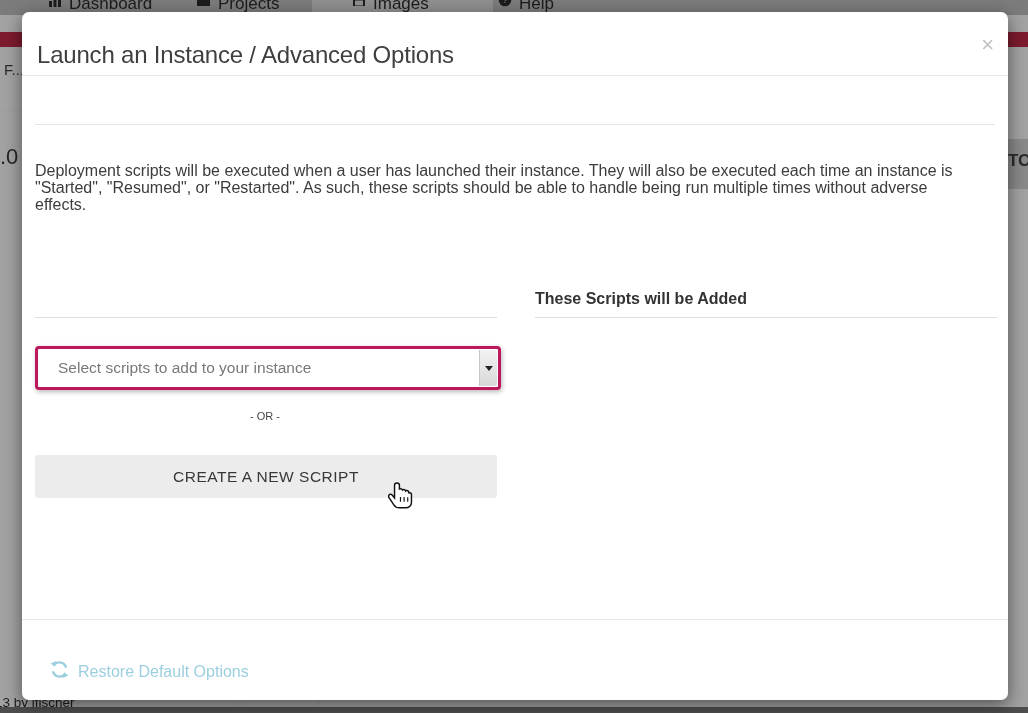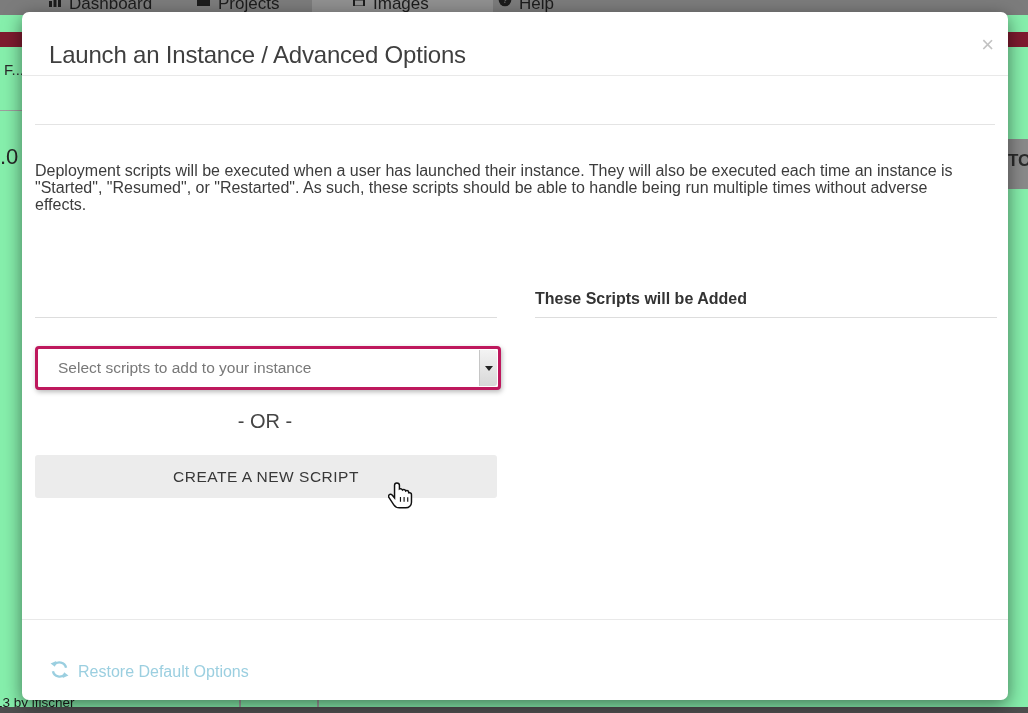--- a/index.html
+++ b/index.html
@@ -1,54 +1,54 @@
 <!DOCTYPE html>
 <html><head>
 <meta charset="utf-8">
 <style>
   html,body{margin:0;padding:0;background:#6d6d6d;}
   .stage{position:relative;width:1028px;height:713px;overflow:hidden;
-         font-family:"Liberation Sans",sans-serif;background:#86efac;}
+         font-family:"Liberation Sans",sans-serif;background:#a3a3a3;}
 
   
   .navbar{position:absolute;left:0;top:0;width:100%;height:15px;background:#7c7c7c;overflow:hidden;z-index:1;}
   .images-tab-bg{position:absolute;left:312px;top:0;width:181px;height:15px;background:#909090;}
   .nav-item{position:absolute;top:-12px;height:24px;display:flex;align-items:flex-end;gap:7px;
             color:#1c1c1c;font-size:17px;cursor:pointer;}
   .nav-item span.lbl{line-height:17px;}
   .redband{position:absolute;left:0;top:32px;width:100%;height:15px;background:#7e1b2f;z-index:1;}
   .bg-frag{position:absolute;color:#2a2a2a;z-index:1;}
   .bg-line{position:absolute;background:#9e9e9e;z-index:1;}
   .right-band{position:absolute;left:1006px;top:139px;width:22px;height:50px;background:#8a8a8a;z-index:1;}
   .bottom-darkband{position:absolute;left:0;top:707px;width:100%;height:6px;background:#4e4e4e;z-index:1;}
 
   
   .modal{position:absolute;left:22px;top:12px;width:986px;height:688px;background:#fff;
          border-radius:7px;box-shadow:0 5px 18px rgba(0,0,0,.5);z-index:10;}
-  .modal-title{position:absolute;left:27px;top:29px;font-size:24px;color:#3f3f3f;letter-spacing:-.2px;}
+  .modal-title{position:absolute;left:15px;top:29px;font-size:24px;color:#3f3f3f;letter-spacing:-.2px;}
   .modal-close{position:absolute;right:14px;top:22px;font-size:22px;color:#c2c2c2;cursor:pointer;line-height:22px;}
   .hdr-line{position:absolute;left:0;right:0;top:63px;height:1px;background:#e9e9e9;}
   .section-heading{position:absolute;left:14px;top:80px;font-size:26px;color:#424242;letter-spacing:-.3px;}
   .heading-line{position:absolute;left:13px;right:13px;top:112px;height:1px;background:#e4e4e4;}
   .section-desc{position:absolute;left:13px;top:150px;width:922px;font-size:16px;line-height:17px;color:#3c3c3c;}
 
   .col-header{position:absolute;top:278px;font-size:16px;font-weight:bold;color:#333;}
   .col-line{position:absolute;top:305px;width:462px;height:1px;background:#ddd;}
 
   .select-box{position:absolute;left:13px;top:334px;width:460px;height:38px;background:#fff;
               border:3px solid #be185d;border-radius:4px;box-shadow:1px 2px 5px rgba(0,0,0,.28);cursor:pointer;}
   .select-text{position:absolute;left:20px;top:0;height:38px;display:flex;align-items:center;
                font-size:15.5px;color:#787878;}
   .select-arrow-strip{position:absolute;right:1px;top:1px;bottom:1px;width:17px;
                       background:linear-gradient(#f3f3f3,#d8d8d8);border-left:1px solid #c6c6c6;
                       border-radius:0 3px 3px 0;display:flex;align-items:center;justify-content:center;}
   .select-caret{width:0;height:0;border-left:4px solid transparent;border-right:4px solid transparent;
                 border-top:5px solid #222;}
 
-  .or-sep{position:absolute;left:13px;top:398px;width:460px;text-align:center;font-size:20px;color:#454545;}
+  .or-sep{position:absolute;left:13px;top:398px;width:460px;text-align:center;font-size:11px;color:#454545;}
 
   .create-btn{position:absolute;left:13px;top:443px;width:462px;height:43px;background:#ececec;
               border:none;border-radius:3px;display:flex;align-items:center;justify-content:center;
               font-family:"Liberation Sans",sans-serif;font-size:15.5px;color:#383838;
               letter-spacing:.5px;cursor:pointer;}
 
   .cursor-hand{position:absolute;left:366px;top:468px;z-index:30;pointer-events:none;}
 
   .footer-line{position:absolute;left:0;right:0;top:607px;height:1px;background:#e9e9e9;}
   .restore-link{position:absolute;left:28px;top:636px;display:flex;align-items:center;gap:9px;

